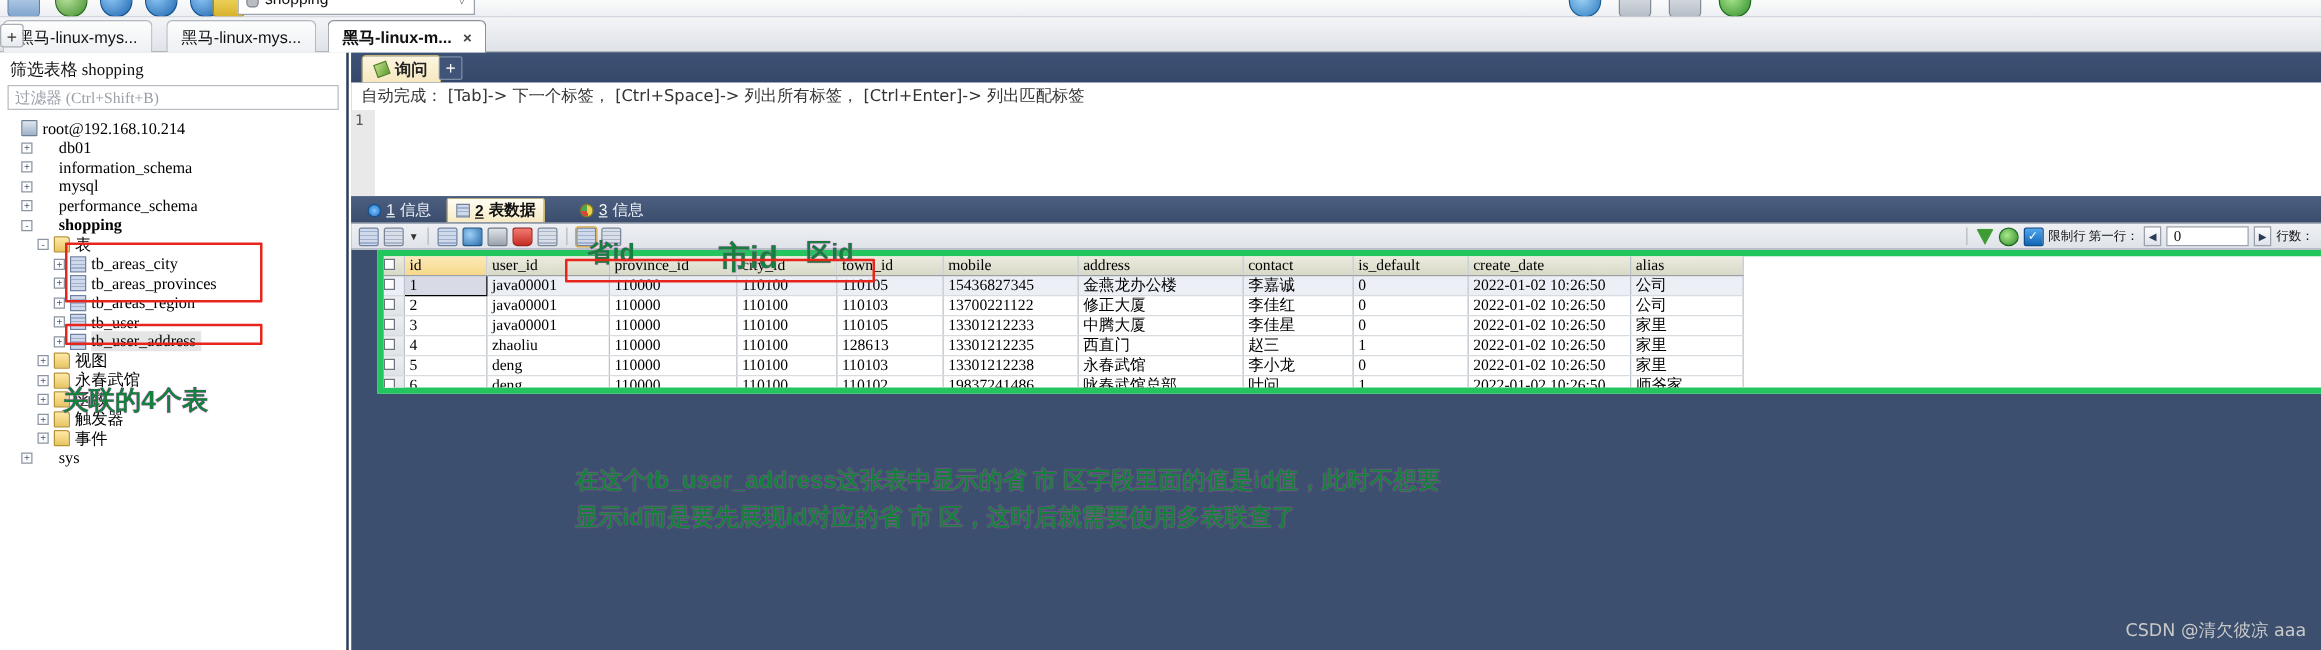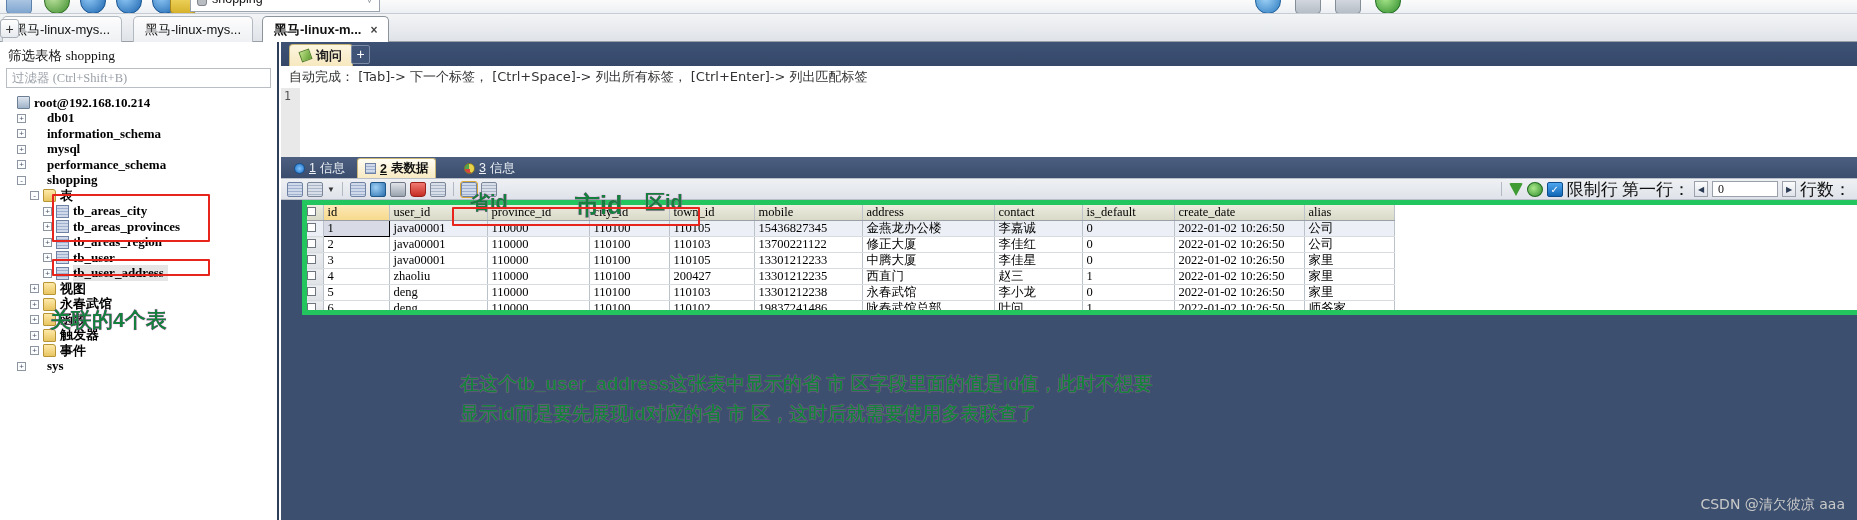--- a/index.html
+++ b/index.html
@@ -106,21 +106,21 @@
     border: 1px solid #6d7f94; border-radius: 1px;
   }
   .ico.folder {
     background: linear-gradient(#ffe9a8, #e8c561);
     border: 1px solid #b79434; border-radius: 1px 3px 1px 1px;
   }
   .ico.table {
     background: repeating-linear-gradient(#cfd9ea 0 2px, #9fb1cf 2px 3px);
     border: 1px solid #6f82a3;
   }
-  .tlabel { padding-right: 4px; font-weight: bold; }
+  .tlabel { padding-right: 4px; }
   .tlabel.bold { font-weight: bold; }
   .tlabel.sel { background: #e5e5e5; }
 
   .redbox {
     position: absolute; border: 2px solid #e8251d; border-radius: 1px;
     pointer-events: none;
   }
 
   .pink-note {
     position: absolute; color: #15803d;
@@ -222,21 +222,21 @@
   .gi { width: 16px; height: 15px; border-radius: 2px; flex: none; }
   .gi.grid1 { background: repeating-linear-gradient(#cfd9ea 0 2px,#9fb1cf 2px 3px); border: 1px solid #6f82a3; }
   .gi.grid2 { background: repeating-linear-gradient(#d8dfe9 0 2px,#aab6c8 2px 3px); border: 1px solid #7b8699; }
   .gi.blue  { background: radial-gradient(circle at 35% 35%, #9ed0f5, #2a6fae); border: 1px solid #1e5688; }
   .gi.save  { background: linear-gradient(#dfe3e8,#9aa3ae); border: 1px solid #6f7884; }
   .gi.trash { background: linear-gradient(#f07a72,#c62d23); border: 1px solid #9b2019; border-radius: 2px 2px 4px 4px; }
   .gi.filter { width: 0; height: 0; border-left: 7px solid transparent; border-right: 7px solid transparent; border-top: 13px solid #3f9b33; }
   .gi.refresh { background: radial-gradient(circle at 40% 40%, #a9e88a, #2c8a2a); border-radius: 50%; border: 1px solid #1f6a1f; }
   .gi.check { background: linear-gradient(#4ea6ef,#1267b5); border: 1px solid #0d4d8b; color: #fff; font-size: 10px; line-height: 13px; text-align: center; }
   .gsep { width: 1px; height: 14px; background: #b2b9c2; margin: 0 3px; flex: none; }
-  .gtext { font-size: 17px; color: #111; font-family: "Liberation Serif", serif; white-space: nowrap; }
+  .gtext { font-size: 10px; color: #111; font-family: "Liberation Serif", serif; white-space: nowrap; }
   .spin {
     height: 16px; width: 66px; background: #fff; border: 1px solid #9aa1aa;
     display: flex; align-items: center; padding-left: 5px;
     font-size: 12px; color: #111; font-family: "Liberation Serif", serif;
   }
   .arrowbtn {
     width: 14px; height: 16px;
     background: linear-gradient(#fcfcfd,#dfe3e9); border: 1px solid #9aa1aa;
     display: flex; align-items: center; justify-content: center;
     font-size: 8px; color: #2a3a55; flex: none;
@@ -562,21 +562,21 @@
               <td>0</td>
               <td>2022-01-02 10:26:50</td>
               <td>家里</td>
             </tr>
             <tr>
               <td class="cbcell"><span class="cb"></span></td>
               <td class="numcell idcell">4</td>
               <td>zhaoliu</td>
               <td>110000</td>
               <td>110100</td>
-              <td>200427</td>
+              <td>128613</td>
               <td>13301212235</td>
               <td>西直门</td>
               <td>赵三</td>
               <td>1</td>
               <td>2022-01-02 10:26:50</td>
               <td>家里</td>
             </tr>
             <tr>
               <td class="cbcell"><span class="cb"></span></td>
               <td class="numcell idcell">5</td>

